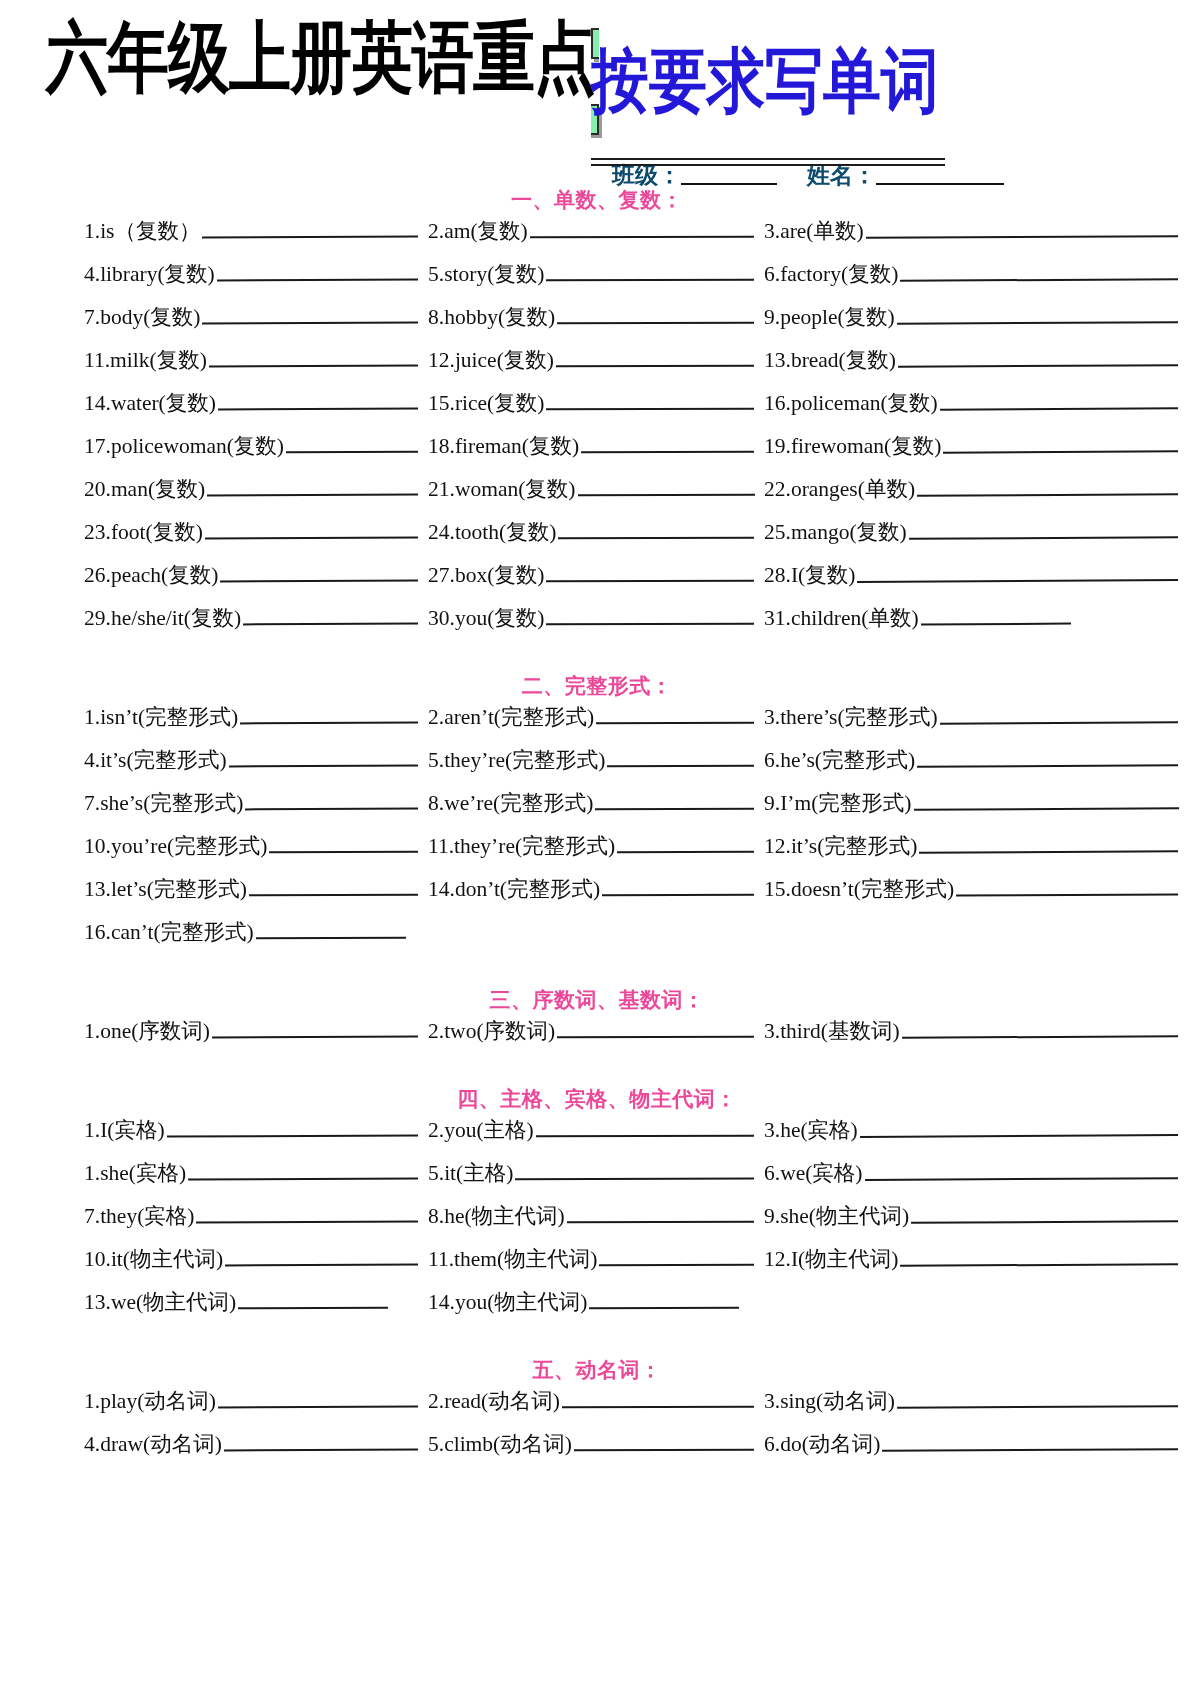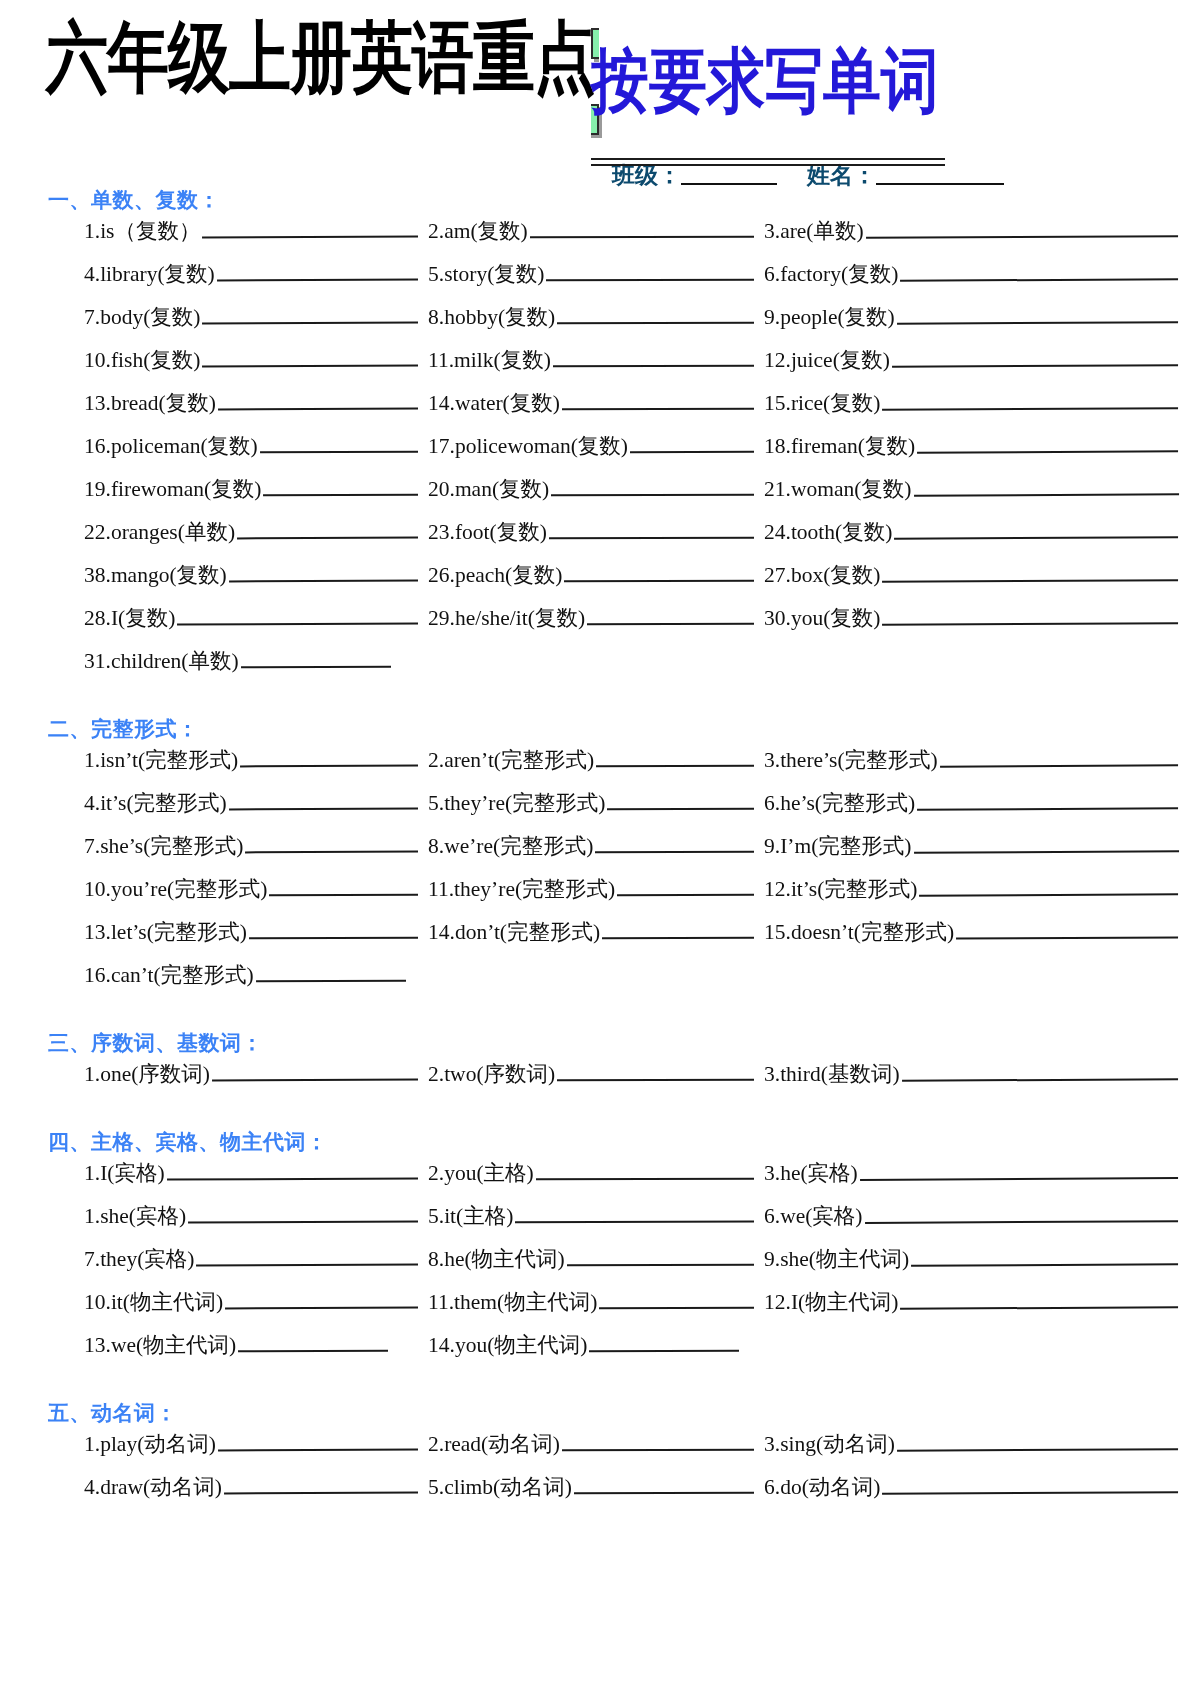--- a/index.html
+++ b/index.html
@@ -98,23 +98,24 @@
   .sheet {
     position: absolute;
     top: 176px;
     left: 48px;
     width: 1098px;
   }
   .section-head {
     font-family: Liberation Mono, monospace;
     font-weight: bold;
     font-size: 21px;
-    color: #3b82f6;
+    color: #ec4899;
     margin: 10px 0 6px 0;
     letter-spacing: 0.5px;
+    text-align: center;
   }
   .items {
     display: grid;
     grid-template-columns: 344px 336px 418px;
     column-gap: 0px;
     row-gap: 0px;
     align-items: end;
     margin-left: 36px;
   }
   .item {
@@ -203,24 +204,20 @@
       </div>
       <div class="item">
         <span class="q">8.hobby(复数)</span>
         <span class="blank"></span>
       </div>
       <div class="item">
         <span class="q">9.people(复数)</span>
         <span class="blank"></span>
       </div>
       <div class="item">
-        <span class="q">10.fish(复数)</span>
-        <span class="blank"></span>
-      </div>
-      <div class="item">
         <span class="q">11.milk(复数)</span>
         <span class="blank"></span>
       </div>
       <div class="item">
         <span class="q">12.juice(复数)</span>
         <span class="blank"></span>
       </div>
       <div class="item">
         <span class="q">13.bread(复数)</span>
         <span class="blank"></span>
@@ -263,21 +260,21 @@
       </div>
       <div class="item">
         <span class="q">23.foot(复数)</span>
         <span class="blank"></span>
       </div>
       <div class="item">
         <span class="q">24.tooth(复数)</span>
         <span class="blank"></span>
       </div>
       <div class="item">
-        <span class="q">38.mango(复数)</span>
+        <span class="q">25.mango(复数)</span>
         <span class="blank"></span>
       </div>
       <div class="item">
         <span class="q">26.peach(复数)</span>
         <span class="blank"></span>
       </div>
       <div class="item">
         <span class="q">27.box(复数)</span>
         <span class="blank"></span>
       </div>

